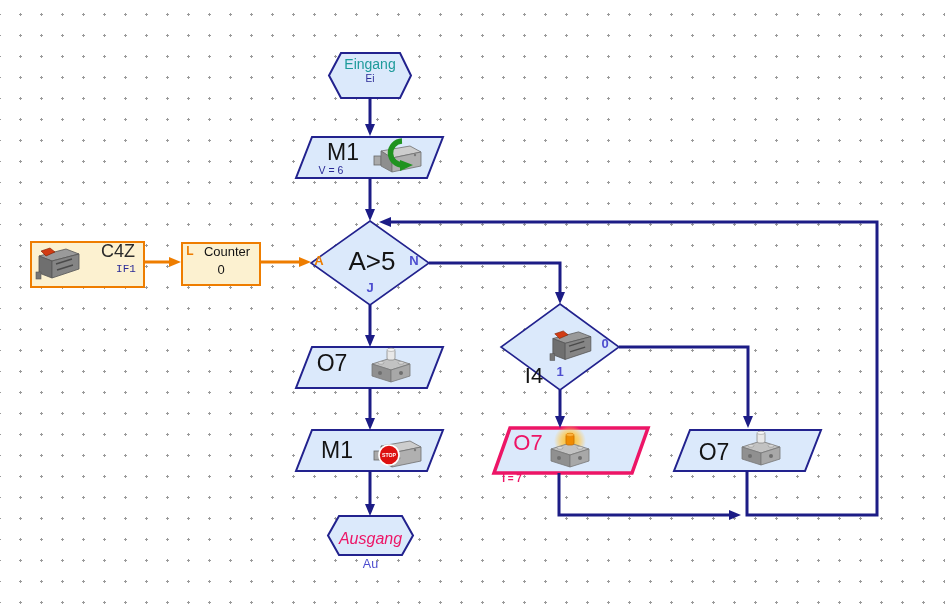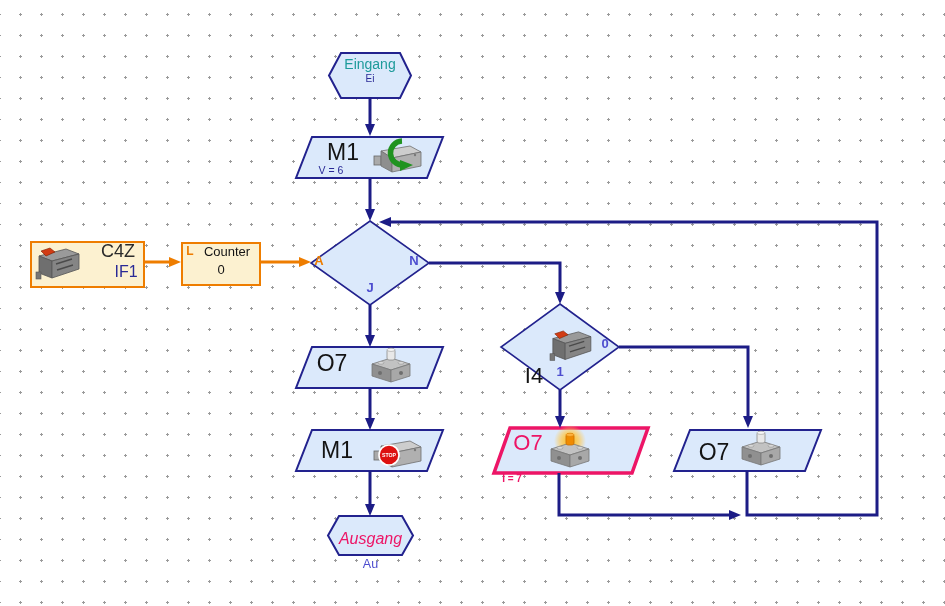--- a/index.html
+++ b/index.html
@@ -140,26 +140,27 @@
     <ellipse cx="21" cy="1.8" rx="4" ry="1.6" fill="#f8f8f8" stroke="#999999" stroke-width="0.6"></ellipse>
   </g>
 </svg>
 
 <div class="lbl t-teal" style="left:329px;top:57px;width:82px;">Eingang</div>
 <div class="lbl t-navy-sm" style="left:329px;top:74px;width:82px;">Ei</div>
 
 <div class="lbl t-title" style="left:318px;top:140px;width:50px;">M1</div>
 <div class="lbl t-sub" style="left:306px;top:165px;width:50px;">V = 6</div>
 
+<div class="lbl t-big" style="left:327px;top:248px;width:90px;">A&gt;5</div>
 <div class="lbl t-branch-a" style="left:311px;top:254px;width:16px;">A</div>
 <div class="lbl t-branch" style="left:406px;top:254px;width:16px;">N</div>
 <div class="lbl t-branch" style="left:362px;top:281px;width:16px;">J</div>
 
 <div class="lbl t-c4z" style="left:94px;top:242px;width:48px;">C4Z</div>
-<div class="lbl t-navy-sm" style="left:106px;top:264px;width:40px;font-size:16px;">IF1</div>
+<div class="lbl t-navy-sm" style="left:106px;top:264px;width:40px;font-size:11px;font-family:Liberation Mono, monospace;">IF1</div>
 
 <div class="lbl t-flag" style="left:184px;top:245px;width:12px;">L</div>
 <div class="lbl t-counter" style="left:197px;top:245px;width:60px;">Counter</div>
 <div class="lbl t-val" style="left:182px;top:263px;width:78px;">0</div>
 
 <div class="lbl t-title" style="left:308px;top:351px;width:48px;">O7</div>
 
 <div class="lbl t-title" style="left:312px;top:438px;width:50px;">M1</div>
 
 <div class="lbl t-au" style="left:328px;top:518px;width:85px;margin-top:40px;">Au</div>

